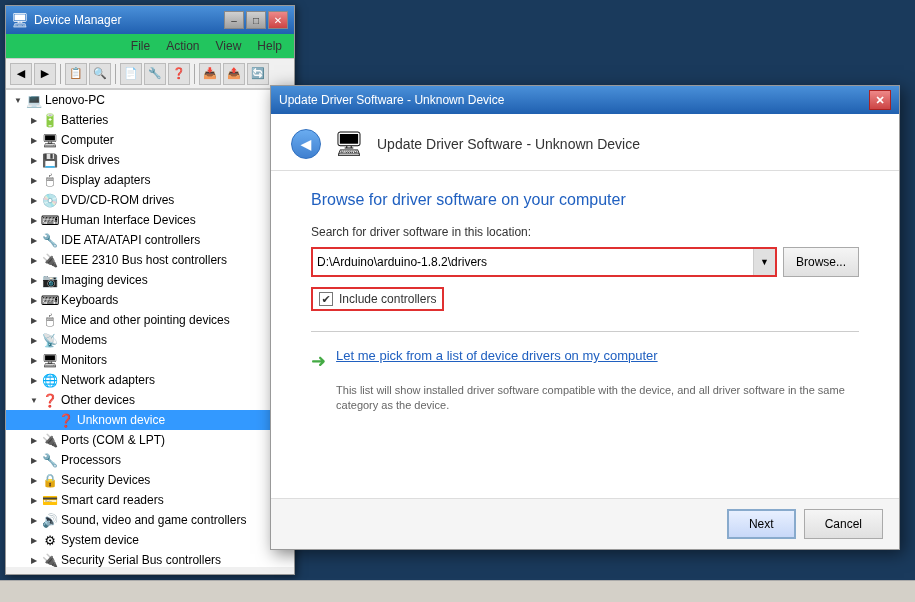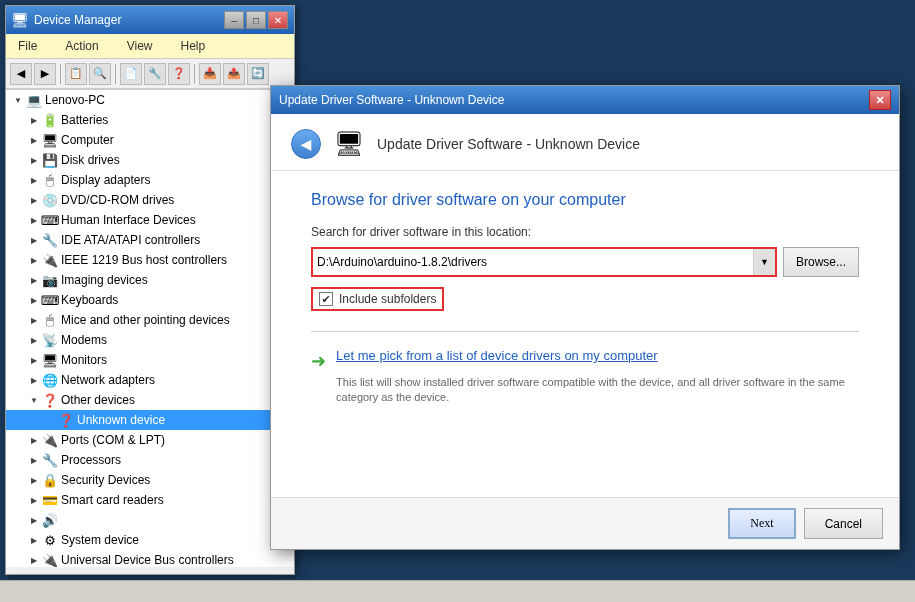--- a/index.html
+++ b/index.html
@@ -73,25 +73,26 @@
       cursor: pointer;
       color: #333;
     }
 
     .title-bar-btn.close {
       background: linear-gradient(to bottom, #e88, #c44);
       color: white;
     }
 
     .menu-bar {
-      background: #fef9c3;
+      background: #22c55e;
       border-bottom: 1px solid #ccc;
       display: flex;
       padding: 2px 4px;
-      gap: 12px;
+      gap: 0;
+      justify-content: flex-end;
     }
 
     .menu-item {
       padding: 3px 8px;
       cursor: pointer;
       font-size: 12px;
       color: #333;
     }
 
     .toolbar {
@@ -372,21 +373,21 @@
       flex-shrink: 0;
     }
 
     .pick-content {
       flex: 1;
     }
 
     .pick-title {
       color: #2060c0;
       font-size: 13px;
-      margin-bottom: 12px;
+      margin-bottom: 20px;
       text-decoration: underline;
       cursor: pointer;
     }
 
     .pick-desc {
       color: #666;
       font-size: 11px;
       line-height: 1.4;
     }
 
@@ -402,21 +403,20 @@
     .footer-btn {
       padding: 6px 20px;
       font-size: 12px;
       cursor: pointer;
       border: 1px solid #aaa;
     }
 
     .footer-btn.next-btn {
       background: linear-gradient(to bottom, #e8f0ff, #c8d8f8);
       border: 2px solid #88aacc;
-      font-family: Liberation Serif, serif;
     }
 
     .footer-btn.cancel-btn {
       background: linear-gradient(to bottom, #f5f5f5, #e0e0e0);
     }
 
     
     .status-bar {
       position: absolute;
       bottom: 0;
@@ -504,21 +504,21 @@
         <span class="tree-label">Human Interface Devices</span>
       </div>
       <div class="tree-item" style="padding-left: 20px;">
         <span class="tree-expander" style="font-size: 8px; color: rgb(68, 68, 68);">▶</span>
         <span class="tree-icon">🔧</span>
         <span class="tree-label">IDE ATA/ATAPI controllers</span>
       </div>
       <div class="tree-item" style="padding-left: 20px;">
         <span class="tree-expander" style="font-size: 8px; color: rgb(68, 68, 68);">▶</span>
         <span class="tree-icon">🔌</span>
-        <span class="tree-label">IEEE 1219 Bus host controllers</span>
+        <span class="tree-label">IEEE 2310 Bus host controllers</span>
       </div>
       <div class="tree-item" style="padding-left: 20px;">
         <span class="tree-expander" style="font-size: 8px; color: rgb(68, 68, 68);">▶</span>
         <span class="tree-icon">📷</span>
         <span class="tree-label">Imaging devices</span>
       </div>
       <div class="tree-item" style="padding-left: 20px;">
         <span class="tree-expander" style="font-size: 8px; color: rgb(68, 68, 68);">▶</span>
         <span class="tree-icon">⌨</span>
         <span class="tree-label">Keyboards</span>
@@ -569,30 +569,31 @@
         <span class="tree-label">Security Devices</span>
       </div>
       <div class="tree-item" style="padding-left: 20px;">
         <span class="tree-expander" style="font-size: 8px; color: rgb(68, 68, 68);">▶</span>
         <span class="tree-icon">💳</span>
         <span class="tree-label">Smart card readers</span>
       </div>
       <div class="tree-item" style="padding-left: 20px;">
         <span class="tree-expander" style="font-size: 8px; color: rgb(68, 68, 68);">▶</span>
         <span class="tree-icon">🔊</span>
+        <span class="tree-label">Sound, video and game controllers</span>
       </div>
       <div class="tree-item" style="padding-left: 20px;">
         <span class="tree-expander" style="font-size: 8px; color: rgb(68, 68, 68);">▶</span>
         <span class="tree-icon">⚙</span>
         <span class="tree-label">System device</span>
       </div>
       <div class="tree-item" style="padding-left: 20px;">
         <span class="tree-expander" style="font-size: 8px; color: rgb(68, 68, 68);">▶</span>
         <span class="tree-icon">🔌</span>
-        <span class="tree-label">Universal Device Bus controllers</span>
+        <span class="tree-label">Security Serial Bus controllers</span>
       </div>
     </div>
 </div>
 
 <div class="update-driver-dialog">
   <div class="dialog-title-bar">
     <div class="dialog-title-left">
       <span>Update Driver Software - Unknown Device</span>
     </div>
     <div class="dialog-close-btn">✕</div>
@@ -613,21 +614,21 @@
       <div class="search-row">
         <div class="search-input-wrapper">
           <input class="search-input" type="text" value="D:\Arduino\arduino-1.8.2\drivers" style="">
           <div class="dropdown-btn">▼</div>
         </div>
         <button class="browse-btn">Browse...</button>
       </div>
 
       <div class="checkbox-row">
         <div class="checkbox">✔</div>
-        <span class="checkbox-label">Include subfolders</span>
+        <span class="checkbox-label">Include controllers</span>
       </div>
 
       <hr class="divider">
 
       <div class="pick-option">
         <span class="pick-arrow">➜</span>
         <div class="pick-content">
           <div class="pick-title">Let me pick from a list of device drivers on my computer</div>
           <div class="pick-desc">This list will show installed driver software compatible with the device, and all driver software in the same category as the device.</div>
         </div>

